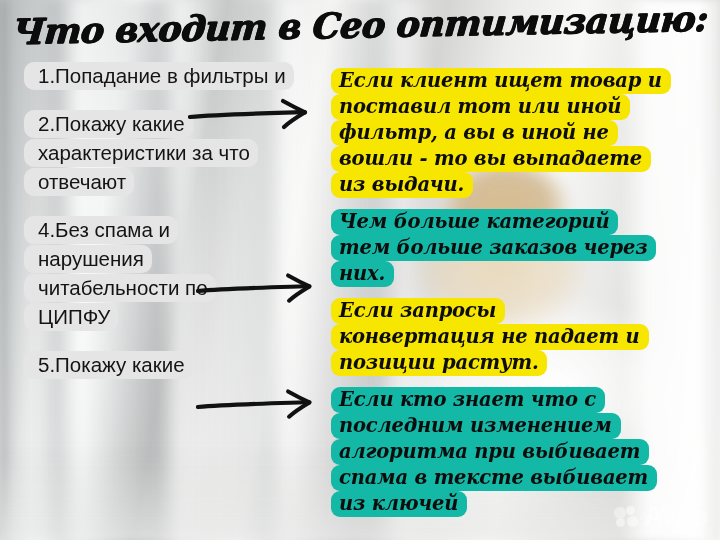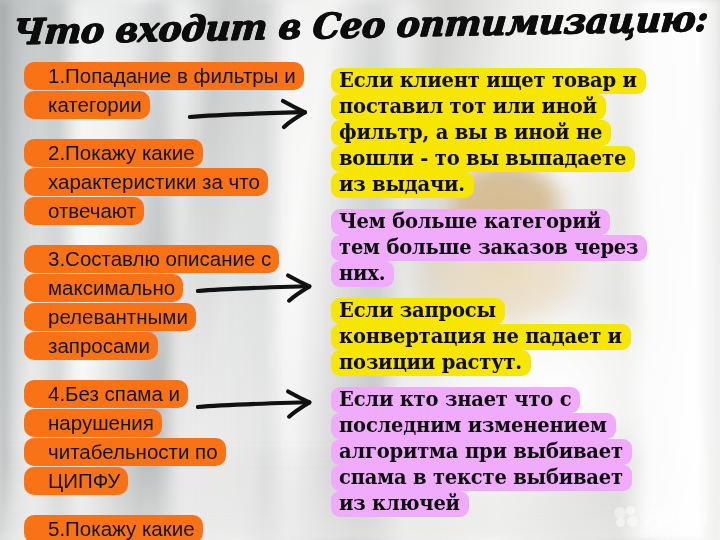--- a/index.html
+++ b/index.html
@@ -85,52 +85,52 @@
   }
   .left-item { margin-bottom: 20px; }
   .left-item:last-child { margin-bottom: 0; }
 
   .hl-line {
     display: table;
     font-size: 20.5px;
     font-weight: 400;
     line-height: 25px;
     color: #141414;
-    background: #f97316;
+    background: #e5e5e5;
     border-radius: 10px;
-    padding: 1px 8px 2px 24px;
+    padding: 1px 8px 2px 14px;
     margin-bottom: 1px;
     white-space: nowrap;
   }
 
   
   #right-col {
     position: absolute;
     left: 331px;
     top: 68px;
     width: 330px;
   }
-  .rblock { margin-bottom: 11px; }
+  .rblock { margin-bottom: 11px; font-style: italic; }
   .rblock:last-child { margin-bottom: 0; }
 
   .rline {
     display: table;
     font-family: "DejaVu Serif", serif;
     font-weight: 700;
     font-size: 19.5px;
     line-height: 23px;
     color: #0d0d0d;
     border-radius: 9px;
     padding: 1px 9px 2px 8px;
     margin-bottom: 0px;
     white-space: nowrap;
     letter-spacing: -0.2px;
   }
   .rline.yellow { background: #f7e600; }
-  .rline.green  { background: #f0abfc; }
+  .rline.green  { background: #14b8a6; }
 
   
   .arrow { position: absolute; }
 
   
   #avito {
     position: absolute;
     right: 12px;
     bottom: 10px;
     display: flex;
@@ -169,32 +169,25 @@
   <div class="bg-layer bg-base"></div>
   <div class="bg-layer bg-streaks"></div>
   <div class="bg-layer bg-figure"></div>
   <div class="bg-layer bg-detail"></div>
 
   <div id="title">Что входит в Сео оптимизацию:</div>
 
   <div id="left-col">
       <div class="left-item">
         <div class="hl-line">1.Попадание в фильтры и</div>
-        <div class="hl-line">категории</div>
       </div>
       <div class="left-item">
         <div class="hl-line">2.Покажу какие</div>
         <div class="hl-line">характеристики за что</div>
         <div class="hl-line">отвечают</div>
-      </div>
-      <div class="left-item">
-        <div class="hl-line">3.Составлю описание с</div>
-        <div class="hl-line">максимально</div>
-        <div class="hl-line">релевантными</div>
-        <div class="hl-line">запросами</div>
       </div>
       <div class="left-item">
         <div class="hl-line">4.Без спама и</div>
         <div class="hl-line">нарушения</div>
         <div class="hl-line">читабельности по</div>
         <div class="hl-line">ЦИПФУ</div>
       </div>
       <div class="left-item">
         <div class="hl-line">5.Покажу какие</div>
       </div>

